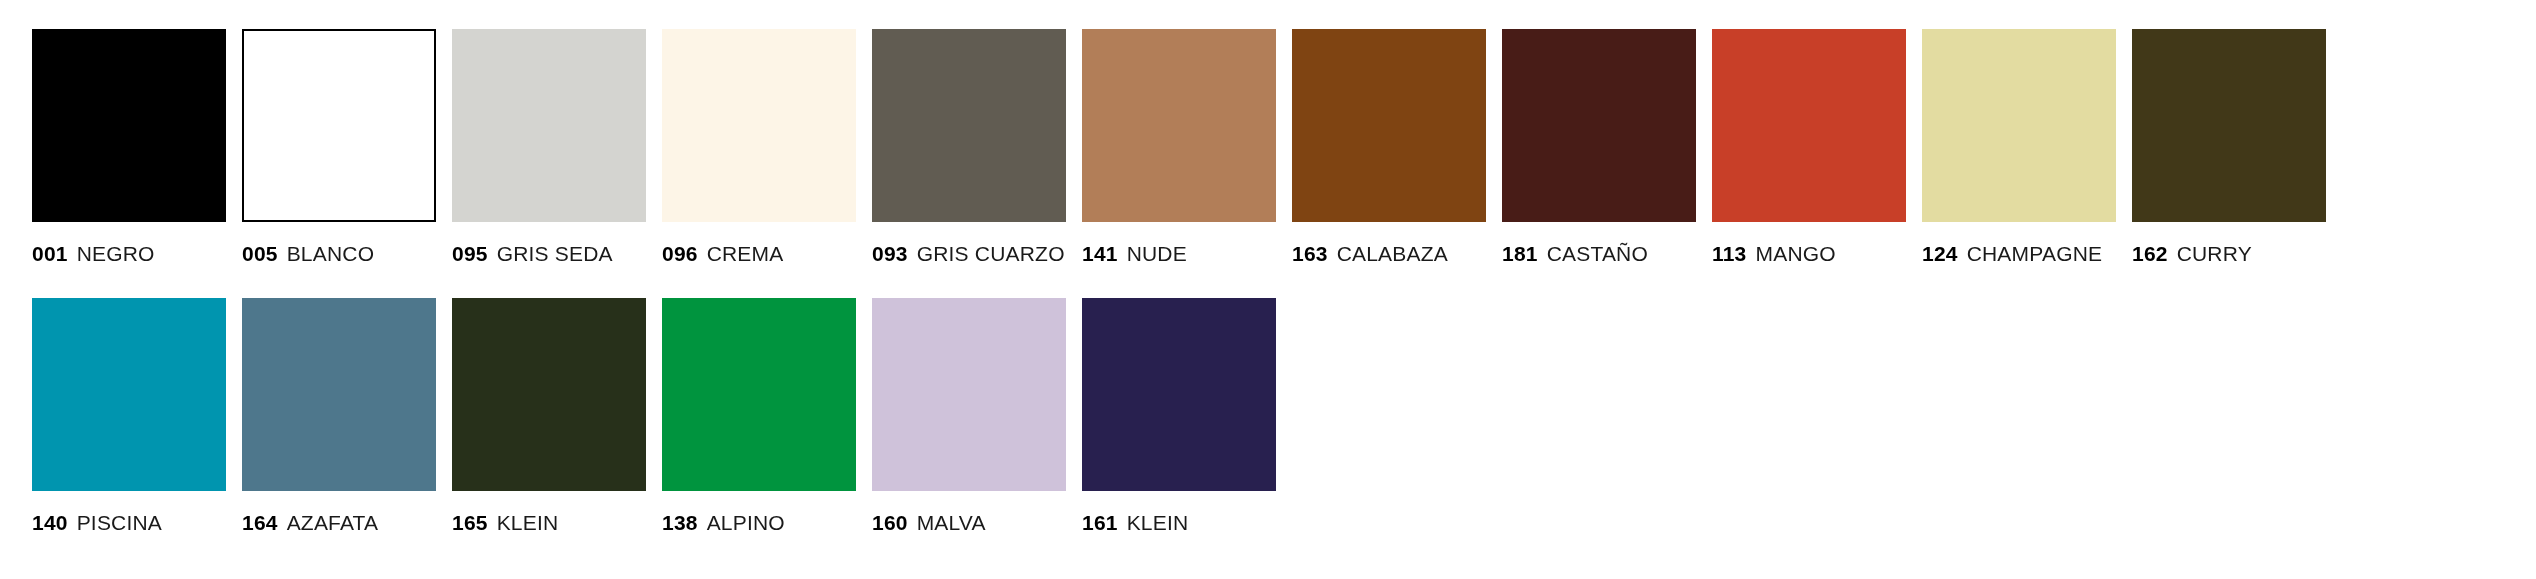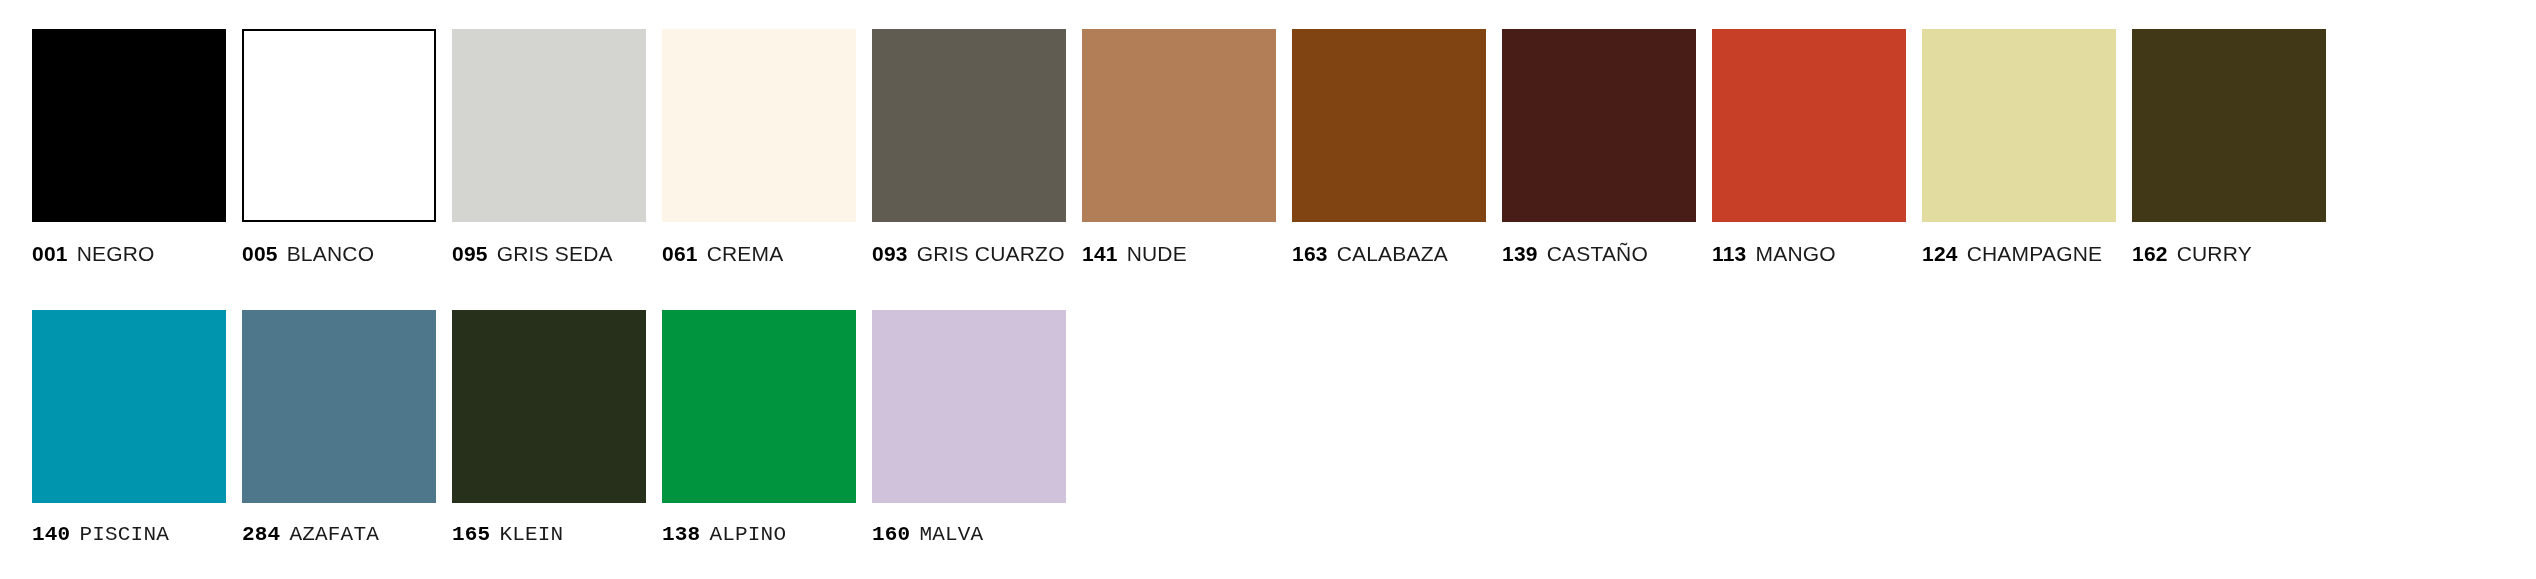--- a/index.html
+++ b/index.html
@@ -25,21 +25,21 @@
 
   .swatch-row {
     position: absolute;
     left: 32px;
     display: flex;
     flex-direction: row;
     align-items: flex-start;
   }
 
   #swatch-row-1 { top: 29px; }
-  #swatch-row-2 { top: 310px; font-family: Liberation Mono, monospace; }
+  #swatch-row-2 { top: 298px; }
 
   .swatch-cell {
     width: 194px;
     margin-right: 16px;
     display: flex;
     flex-direction: column;
     align-items: flex-start;
   }
 
   .swatch-chip {
@@ -86,37 +86,37 @@
       <div class="swatch-cell">
         <div class="swatch-chip bordered" style="background: rgb(255, 255, 255);"></div>
         <div class="swatch-label"><span class="swatch-code">005</span><span class="swatch-name">BLANCO</span></div>
       </div>
       <div class="swatch-cell">
         <div class="swatch-chip" style="background: rgb(212, 212, 208);"></div>
         <div class="swatch-label"><span class="swatch-code">095</span><span class="swatch-name">GRIS SEDA</span></div>
       </div>
       <div class="swatch-cell">
         <div class="swatch-chip" style="background: rgb(253, 245, 231);"></div>
-        <div class="swatch-label"><span class="swatch-code">061</span><span class="swatch-name">CREMA</span></div>
+        <div class="swatch-label"><span class="swatch-code">096</span><span class="swatch-name">CREMA</span></div>
       </div>
       <div class="swatch-cell">
         <div class="swatch-chip" style="background: rgb(97, 92, 82);"></div>
         <div class="swatch-label"><span class="swatch-code">093</span><span class="swatch-name">GRIS CUARZO</span></div>
       </div>
       <div class="swatch-cell">
         <div class="swatch-chip" style="background: rgb(178, 126, 88);"></div>
         <div class="swatch-label"><span class="swatch-code">141</span><span class="swatch-name">NUDE</span></div>
       </div>
       <div class="swatch-cell">
         <div class="swatch-chip" style="background: rgb(127, 68, 18);"></div>
         <div class="swatch-label"><span class="swatch-code">163</span><span class="swatch-name">CALABAZA</span></div>
       </div>
       <div class="swatch-cell">
         <div class="swatch-chip" style="background: rgb(72, 28, 23);"></div>
-        <div class="swatch-label"><span class="swatch-code">139</span><span class="swatch-name">CASTAÑO</span></div>
+        <div class="swatch-label"><span class="swatch-code">181</span><span class="swatch-name">CASTAÑO</span></div>
       </div>
       <div class="swatch-cell">
         <div class="swatch-chip" style="background: rgb(200, 63, 40);"></div>
         <div class="swatch-label"><span class="swatch-code">113</span><span class="swatch-name">MANGO</span></div>
       </div>
       <div class="swatch-cell">
         <div class="swatch-chip" style="background: rgb(227, 220, 161);"></div>
         <div class="swatch-label"><span class="swatch-code">124</span><span class="swatch-name">CHAMPAGNE</span></div>
       </div>
       <div class="swatch-cell">
@@ -124,29 +124,33 @@
         <div class="swatch-label"><span class="swatch-code">162</span><span class="swatch-name">CURRY</span></div>
       </div>
     </div>
   <div class="swatch-row" id="swatch-row-2">
       <div class="swatch-cell">
         <div class="swatch-chip" style="background: rgb(0, 149, 175);"></div>
         <div class="swatch-label"><span class="swatch-code">140</span><span class="swatch-name">PISCINA</span></div>
       </div>
       <div class="swatch-cell">
         <div class="swatch-chip" style="background: rgb(78, 119, 140);"></div>
-        <div class="swatch-label"><span class="swatch-code">284</span><span class="swatch-name">AZAFATA</span></div>
+        <div class="swatch-label"><span class="swatch-code">164</span><span class="swatch-name">AZAFATA</span></div>
       </div>
       <div class="swatch-cell">
         <div class="swatch-chip" style="background: rgb(39, 48, 26);"></div>
         <div class="swatch-label"><span class="swatch-code">165</span><span class="swatch-name">KLEIN</span></div>
       </div>
       <div class="swatch-cell">
         <div class="swatch-chip" style="background: rgb(0, 148, 62);"></div>
         <div class="swatch-label"><span class="swatch-code">138</span><span class="swatch-name">ALPINO</span></div>
       </div>
       <div class="swatch-cell">
         <div class="swatch-chip" style="background: rgb(207, 194, 218);"></div>
         <div class="swatch-label"><span class="swatch-code">160</span><span class="swatch-name">MALVA</span></div>
       </div>
+      <div class="swatch-cell">
+        <div class="swatch-chip" style="background: rgb(40, 32, 79);"></div>
+        <div class="swatch-label"><span class="swatch-code">161</span><span class="swatch-name">KLEIN</span></div>
+      </div>
     </div>
 
 </div>
 
 </body></html>

